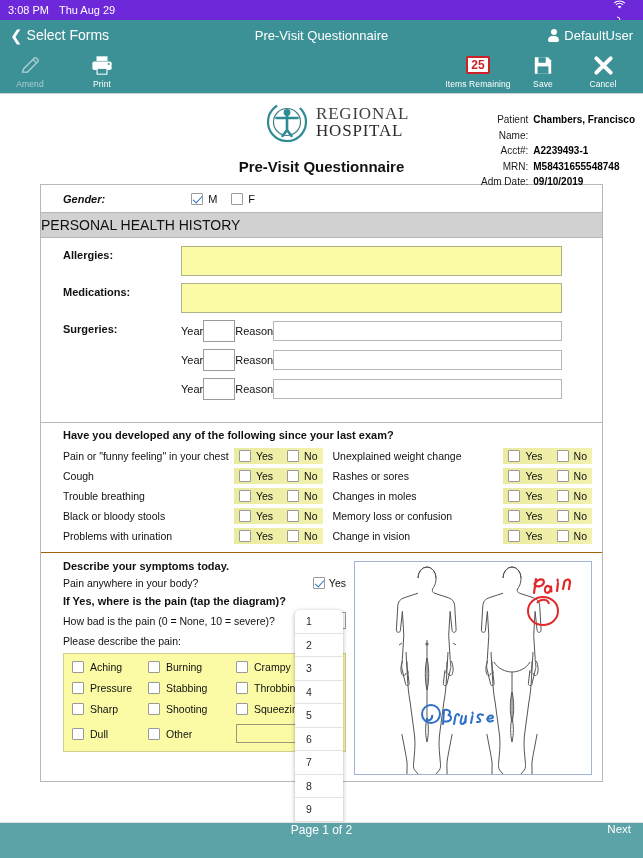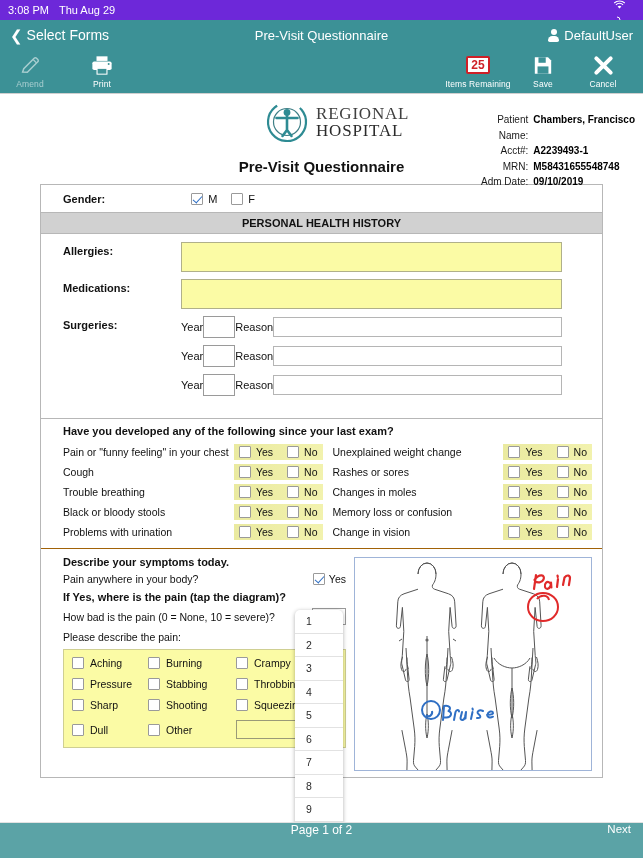--- a/index.html
+++ b/index.html
@@ -92,35 +92,35 @@
   .form-sub { text-align:center; font-size:10.5px; color:#222; margin-top:5px; }
 
   
   .formbox {
     margin: 9px 40px 0 40px; border:1px solid #b7b7b7; background:#fff;
   }
   .row-gender {
     display:flex; align-items:center; height:28px; padding-left:22px;
     border-bottom:1px solid #b7b7b7;
   }
-  .lbl-b { font-weight:bold; font-size:11px; color:#111; }
+  .lbl-b { font-weight:bold; font-size:11px; color:#111;font-style:italic; }
   .gender-opts { display:flex; align-items:center; gap:14px; margin-left:86px; }
   .opt { display:flex; align-items:center; gap:5px; font-size:11px; color:#111;}
 
   .cb {
     width:12px; height:12px; border:1px solid #9a9a9a; background:#fff;
     display:inline-block; position:relative; border-radius:1px; flex:0 0 auto;
   }
   .cb.checked::after {
     content:""; position:absolute; left:3px; top:0px; width:4px; height:8px;
     border:solid #2f6fc4; border-width:0 1.8px 1.8px 0; transform:rotate(42deg);
   }
 
   .section-hdr {
-    background:#d1d1d1; text-align:center; font-size:11px; font-weight:bold;
+    background:#d1d1d1; text-align:left; font-size:14px; font-weight:normal;
     color:#111; padding:4px 0; border-bottom:1px solid #b7b7b7;
   }
 
   
   .phh { padding: 8px 14px 8px 22px; border-bottom:1px solid #b7b7b7; }
   .fld-row { display:flex; align-items:flex-start; margin-bottom:7px; }
   .fld-lbl { width:118px; font-weight:bold; font-size:11px; color:#111; padding-top:3px; }
   .inp-yellow {
     background:#fbfba5; border:1px solid #b0b08a; height:30px; flex:1; margin-right:26px;
   }

